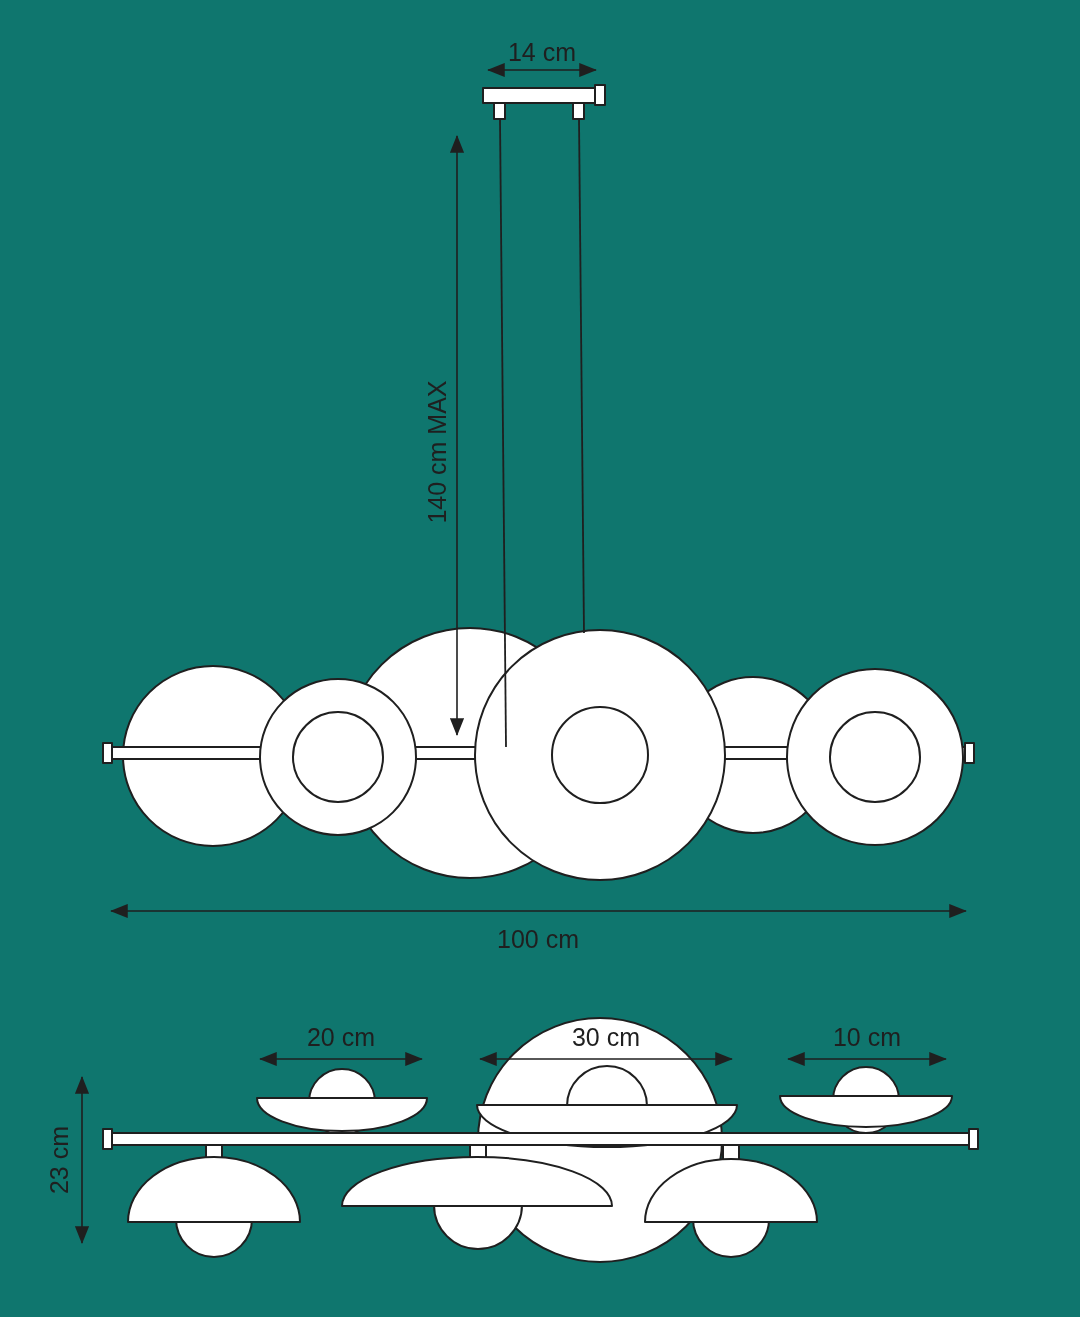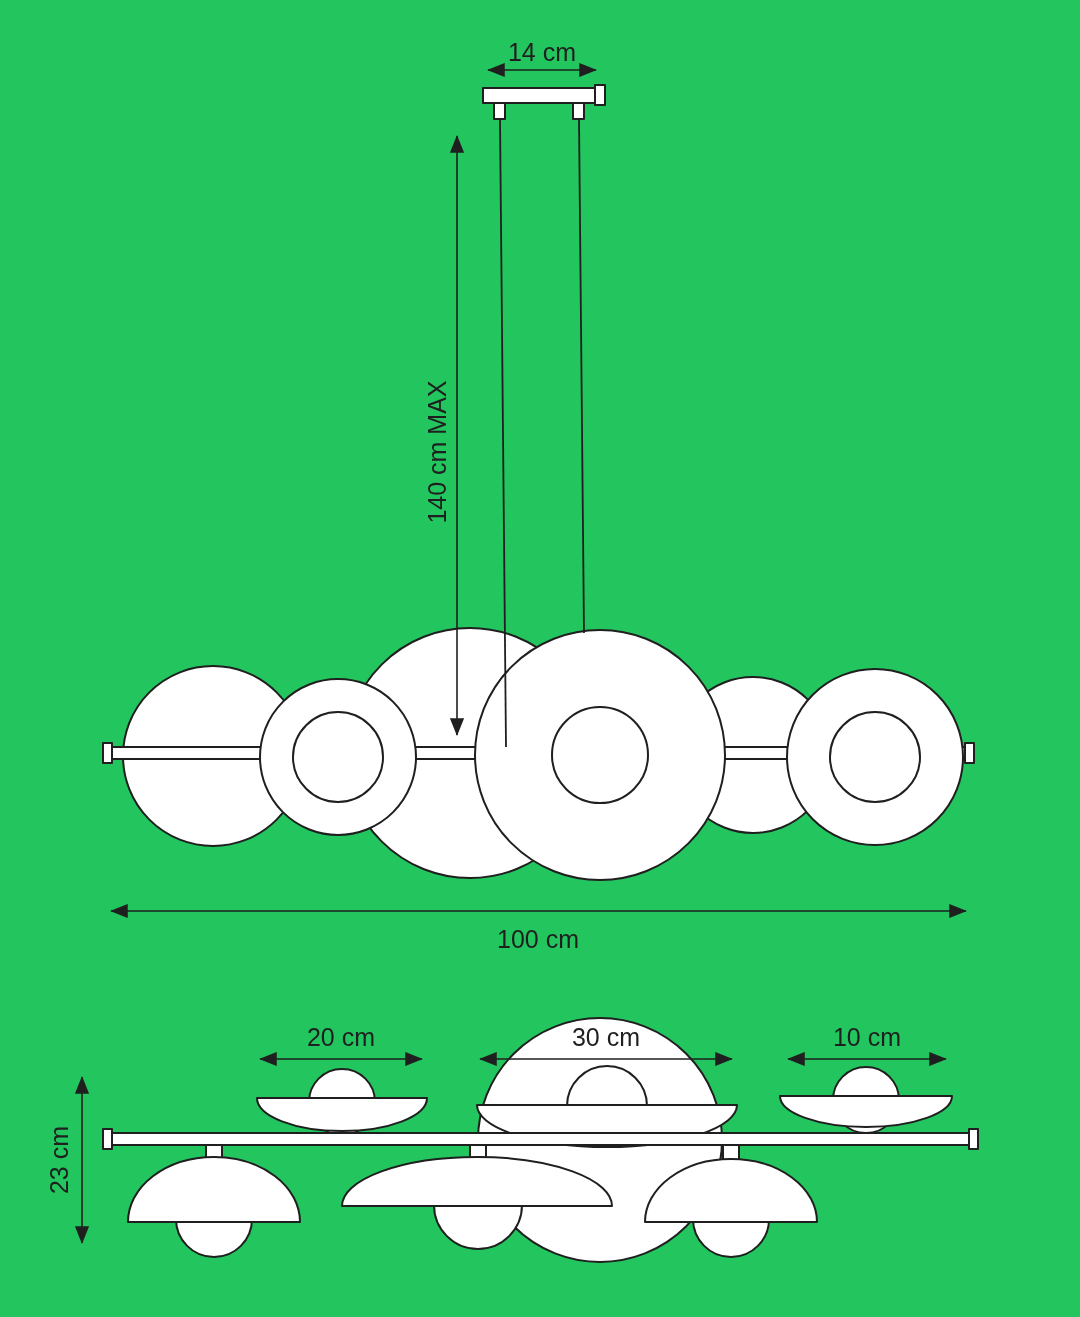--- a/index.html
+++ b/index.html
@@ -1,17 +1,17 @@
 <!DOCTYPE html>
 <html><head>
 <meta charset="utf-8">
 <style>
   *{box-sizing:border-box}
   html,body{margin:0;padding:0;background:#ffffff}
-  .sheet{width:1080px;height:1317px;background:#22c55e;overflow:hidden}
+  .sheet{width:1080px;height:1317px;background:#0f766e;overflow:hidden}
   svg{display:block}
   .shape{fill:#ffffff;stroke-width:2;stroke-linejoin:round}
   .ln{fill:none;stroke-width:1.6}
   .cable{fill:none;stroke-width:1.8}
   .dim-text{font-family:"Liberation Sans","DejaVu Sans",sans-serif;font-size:25px;fill:#1f1f1f;stroke:none}
 </style>
 </head>
 <body>
 
 <div class="sheet">

